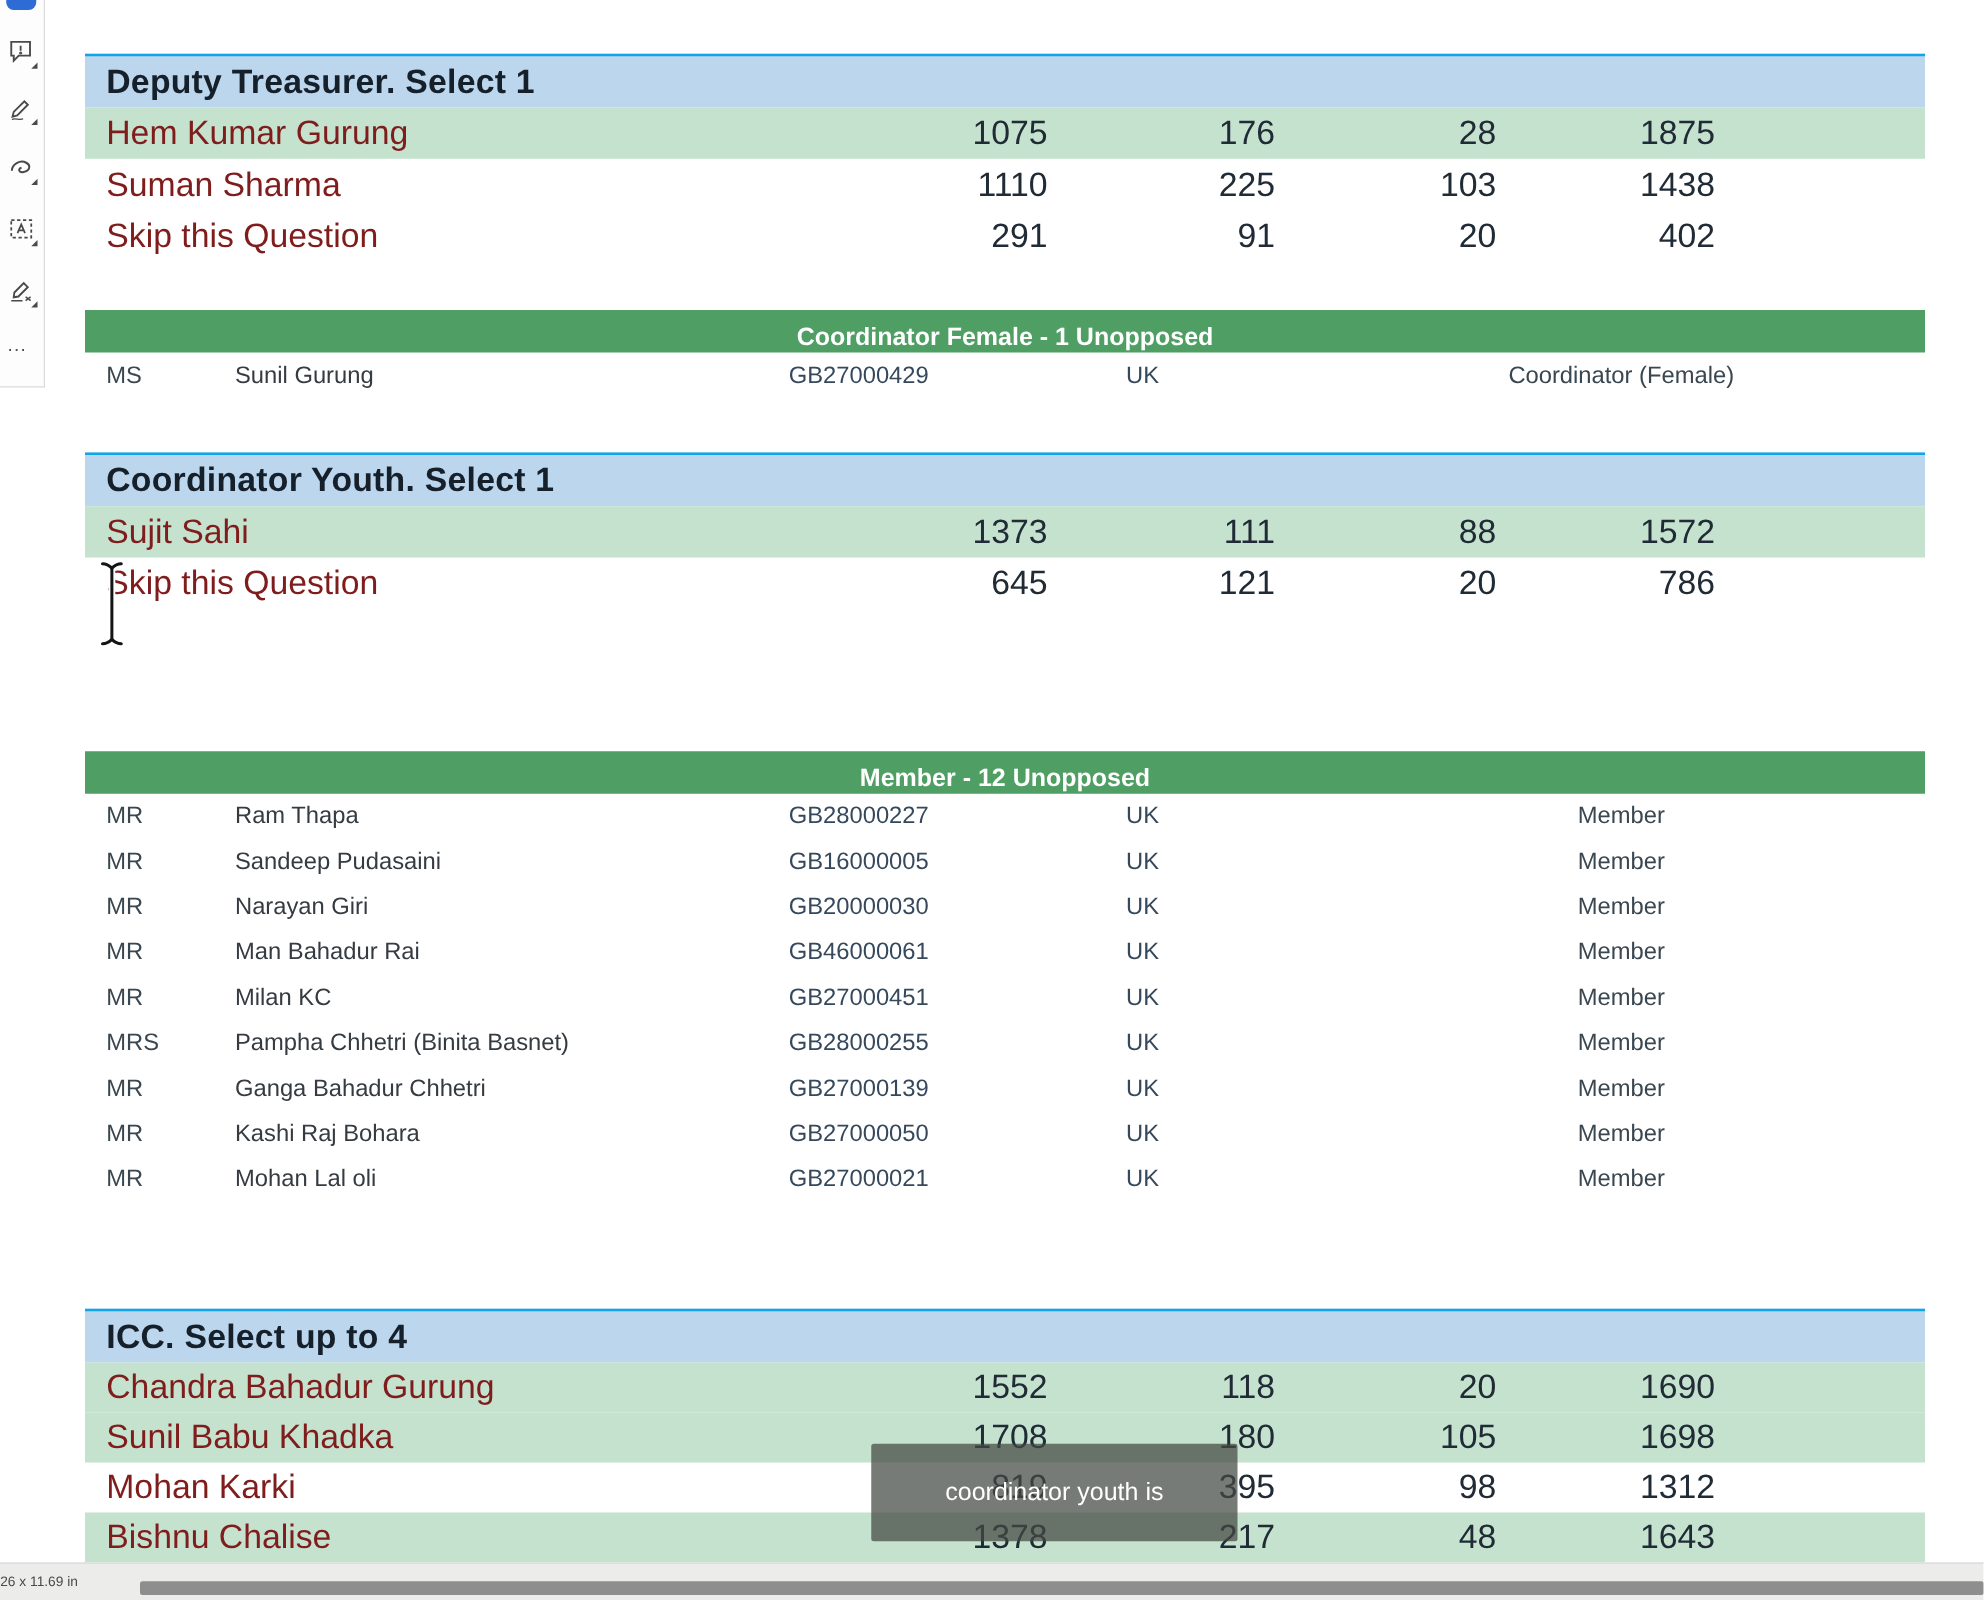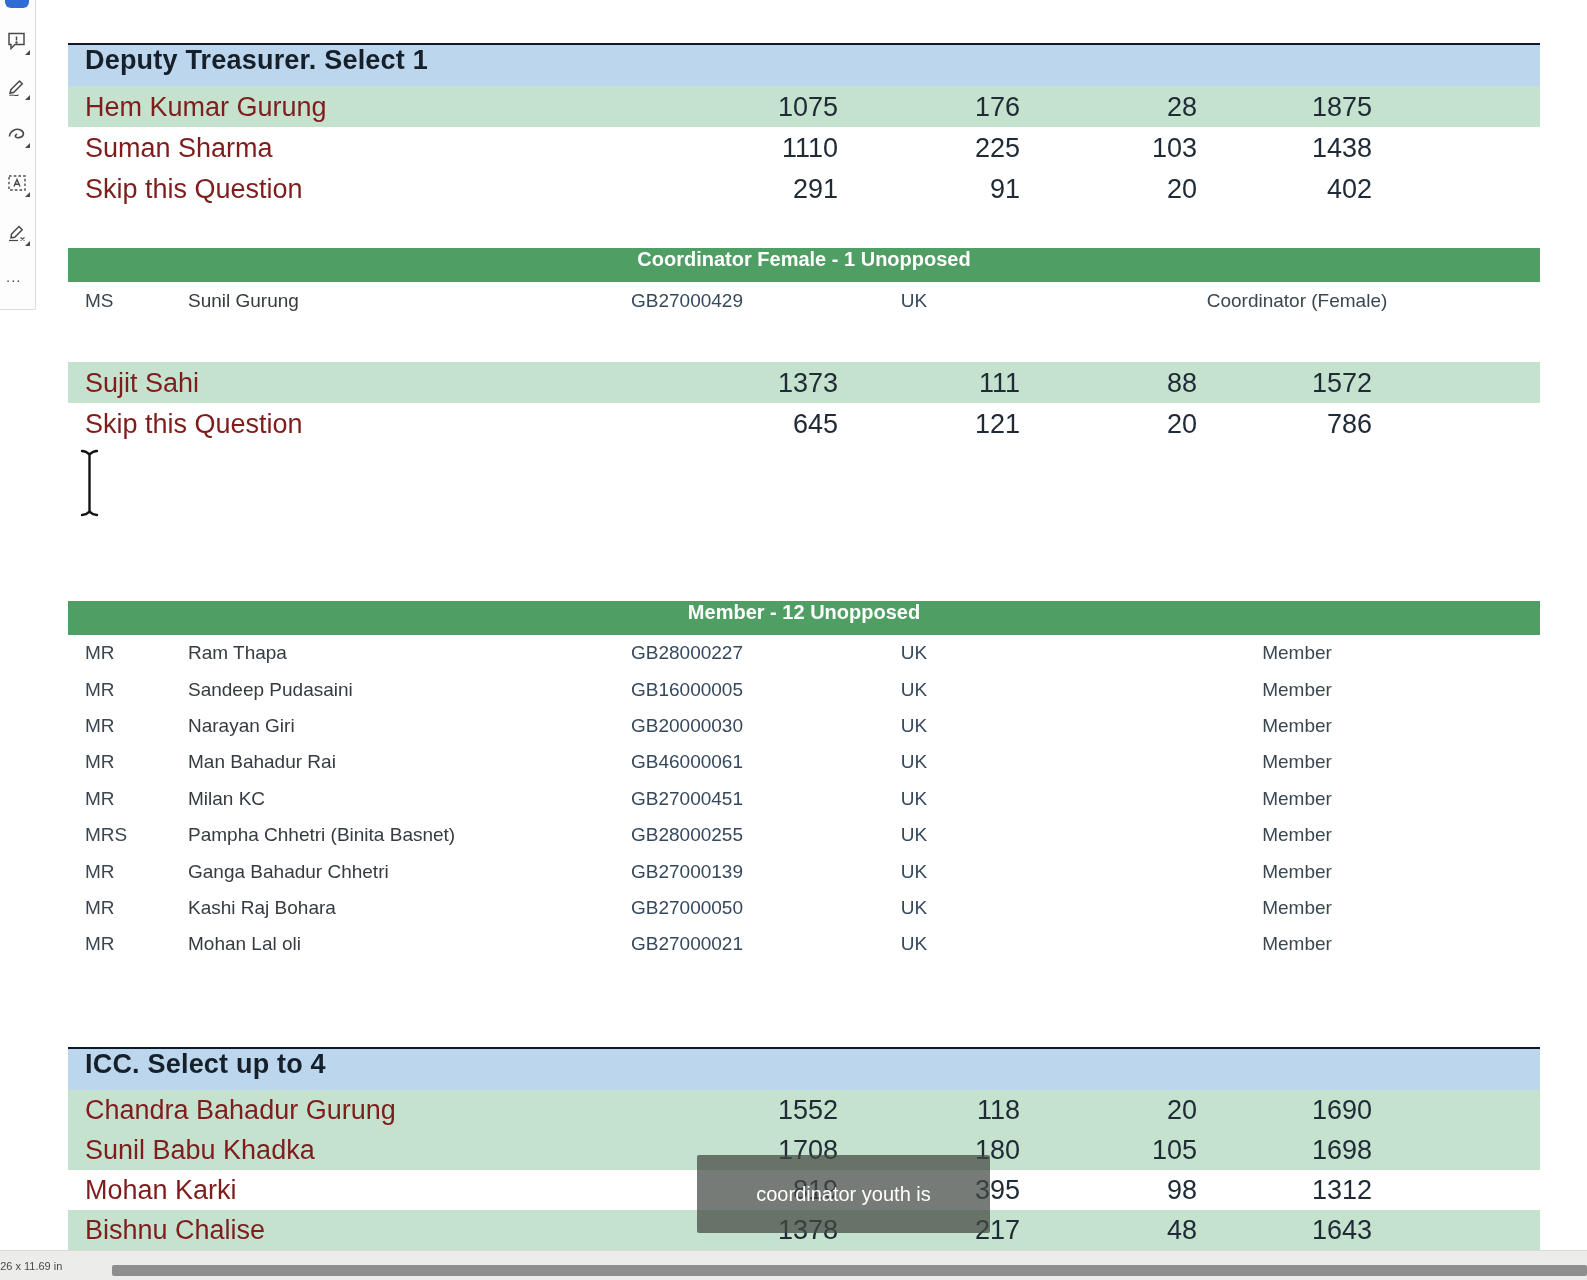--- a/index.html
+++ b/index.html
@@ -29,27 +29,27 @@
   
   .section { position:absolute; left:68px; width:1472px; }
   .sec-0 { top:43px; }
   .sec-1 { top:248px; }
   .sec-2 { top:362px; }
   .sec-3 { top:601px; }
   .sec-4 { top:1047px; }
 
   .blue-header {
     height:43px; background:#bcd6ed; box-sizing:border-box;
-    border-top:2px solid #0f172a;
-    display:flex; align-items:flex-start; padding-left:17px;
+    border-top:2px solid #0ea5e9;
+    display:flex; align-items:center; padding-left:17px;
     font-weight:bold; font-size:27px; color:#16202b; letter-spacing:0.2px;
   }
   .band-header {
     height:34px; background:#4f9f64; color:#ffffff;
-    display:flex; align-items:flex-start; justify-content:center;
+    display:flex; align-items:flex-end; justify-content:center;
     font-weight:bold; font-size:20px;
   }
 
   .vote-row { position:relative; height:41px; font-size:27px; color:#202b36; background:transparent; }
   .sec-4 .vote-row { height:40px; }
   .vote-row.hl { background:#c4e2ce; }
   .vote-row .name { position:absolute; left:17px; top:50%; transform:translateY(-50%); color:#7f1d1d; white-space:nowrap; }
   .vote-row .v  { position:absolute; top:50%; transform:translateY(-50%); white-space:nowrap; }
   .vote-row .v1 { right:702px; }
   .vote-row .v2 { right:520px; }
@@ -185,20 +185,23 @@
         </div>
         <div class="u-row">
           <span class="t">MS</span>
           <span class="n">Sunil Gurung</span>
           <span class="id">GB27000429</span>
           <span class="c">UK</span>
           <span class="p">Coordinator (Female)</span>
         </div>
       </div>
       <div class="section sec-2">
+        <div class="blue-header">
+          <span>Coordinator Youth. Select 1</span>
+        </div>
         <div class="vote-row hl">
           <span class="name">Sujit Sahi</span>
           <span class="v v1">1373</span>
           <span class="v v2">111</span>
           <span class="v v3">88</span>
           <span class="v v4">1572</span>
         </div>
         <div class="vote-row">
           <span class="name">Skip this Question</span>
           <span class="v v1">645</span>

